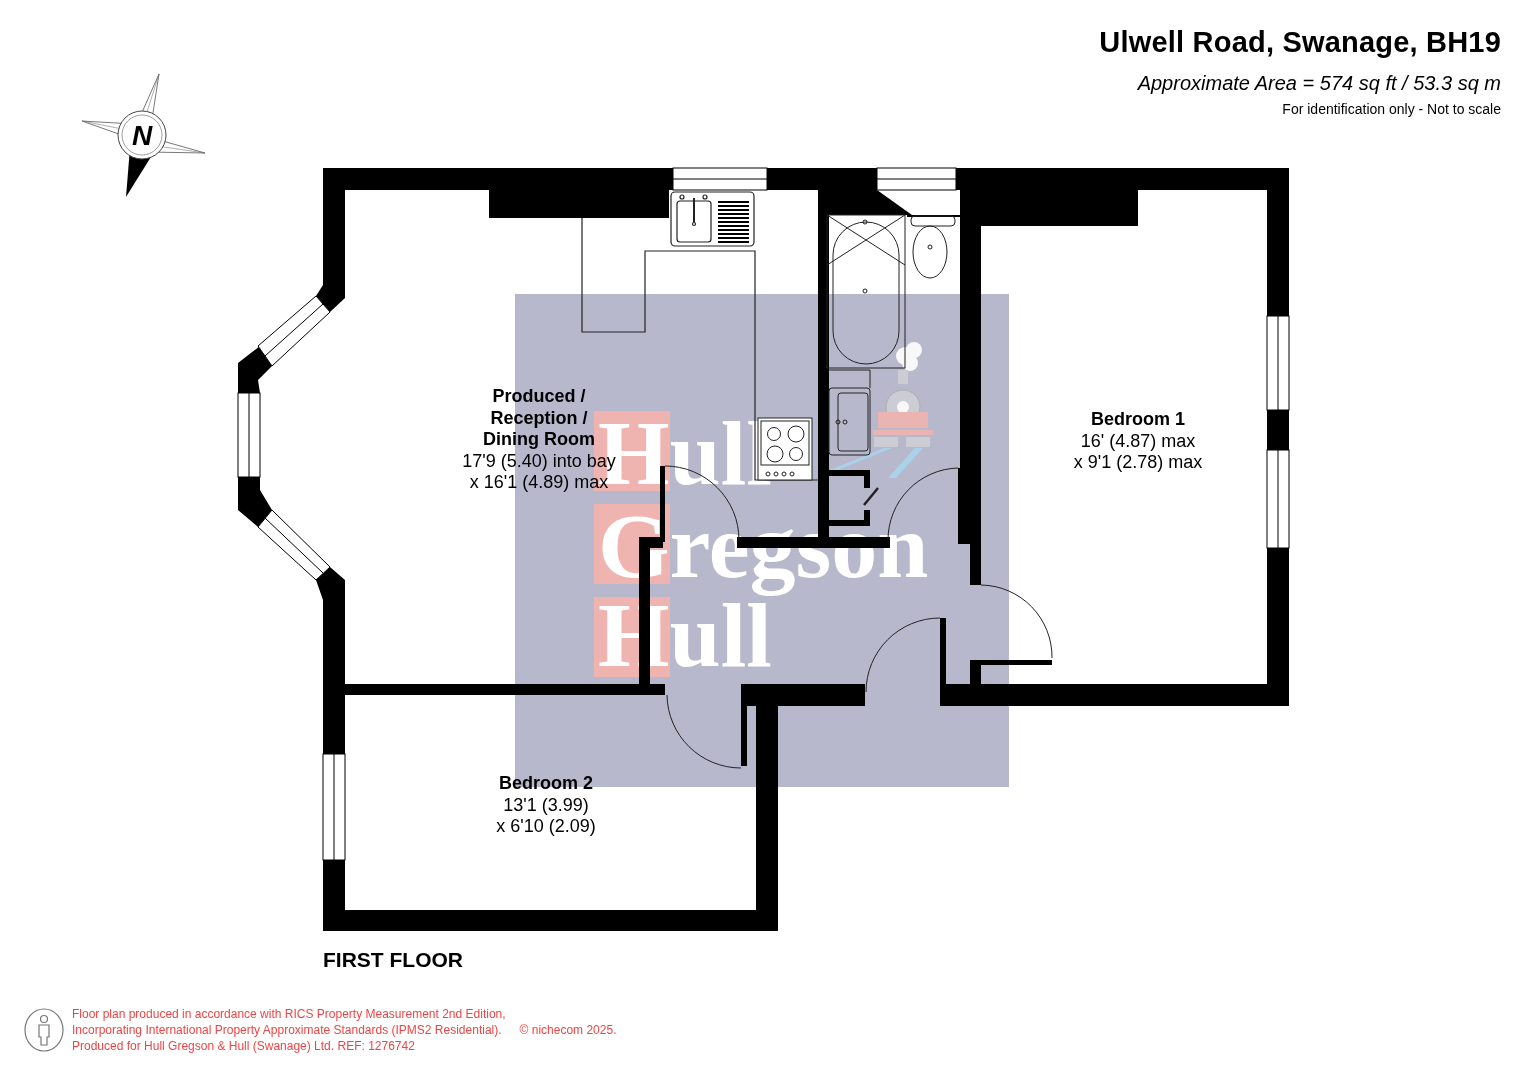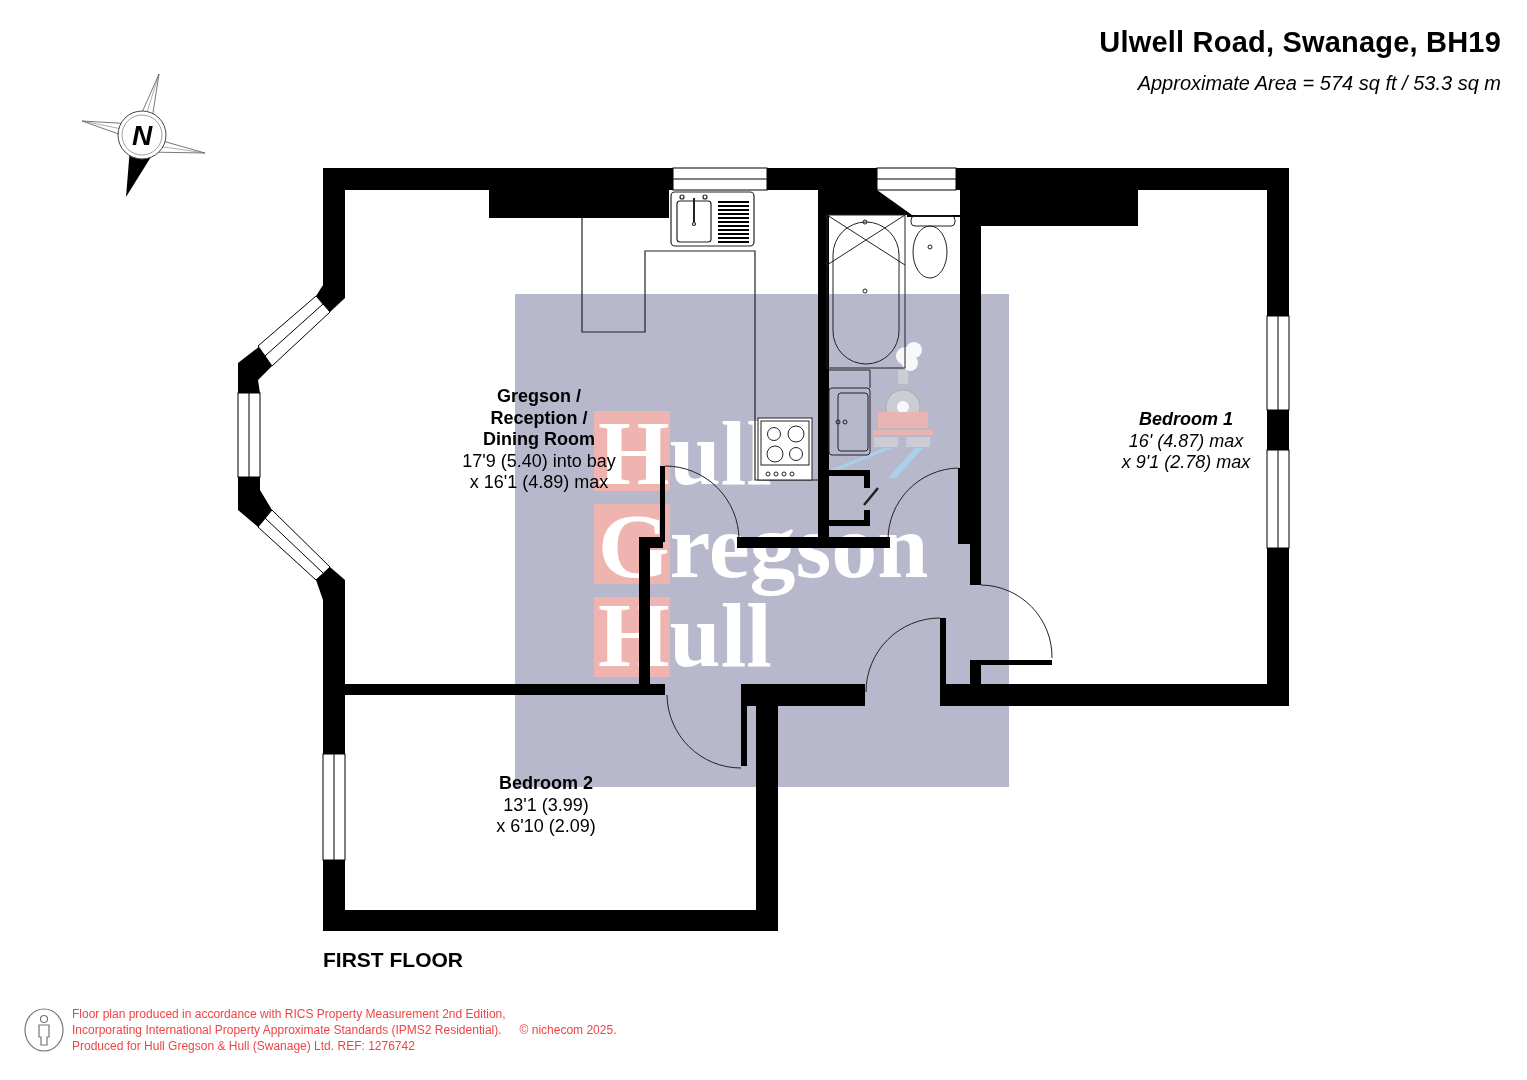--- a/index.html
+++ b/index.html
@@ -18,20 +18,21 @@
     .footer-text { font-size: 12px; line-height: 16px; color: #ef4444; }
     .footer-text .copy { margin-left: 18px; }
     .compass { position: absolute; left: 78px; top: 70px; }
   </style>
 </head>
 <body>
 
 <div class="header">
   <div class="title">Ulwell Road, Swanage, BH19</div>
   <div class="area">Approximate Area = 574 sq ft / 53.3 sq m</div>
+  <div class="disclaimer">For identification only - Not to scale</div>
 </div>
 
 <svg class="compass" width="132" height="132" viewBox="0 0 132 132">
   <g fill="#fff" stroke="#555" stroke-width="0.8">
     <polygon points="81,4 58,56 72,62"></polygon>
     <polygon points="4,51 56,54 52,68"></polygon>
     <polygon points="127,83 74,68 70,82"></polygon>
   </g>
   <g stroke="#777" stroke-width="0.6" fill="none">
     <line x1="81" y1="4" x2="64" y2="58"></line>
@@ -234,28 +235,28 @@
     <circle cx="838" cy="422" r="2"></circle>
     <circle cx="845" cy="422" r="2"></circle>
     <line x1="829" y1="370" x2="870" y2="370"></line>
     <line x1="870" y1="370" x2="870" y2="388"></line>
 
     <line x1="864" y1="505" x2="878" y2="488" stroke-width="2.5"></line>
   </g>
 </svg>
 
 <div class="room-label" style="left:539px; top:386px;">
-  <div class="name">Gregson /</div>
+  <div class="name">Produced /</div>
   <div class="name">Reception /</div>
   <div class="name">Dining Room</div>
   <div>17'9 (5.40) into bay</div>
   <div>x 16'1 (4.89) max</div>
 </div>
 
-<div class="room-label" style="left:1186px; top:409px;font-style:italic;">
+<div class="room-label" style="left:1138px; top:409px;">
   <div class="name">Bedroom 1</div>
   <div>16' (4.87) max</div>
   <div>x 9'1 (2.78) max</div>
 </div>
 
 <div class="room-label" style="left:546px; top:773px;">
   <div class="name">Bedroom 2</div>
   <div>13'1 (3.99)</div>
   <div>x 6'10 (2.09)</div>
 </div>

